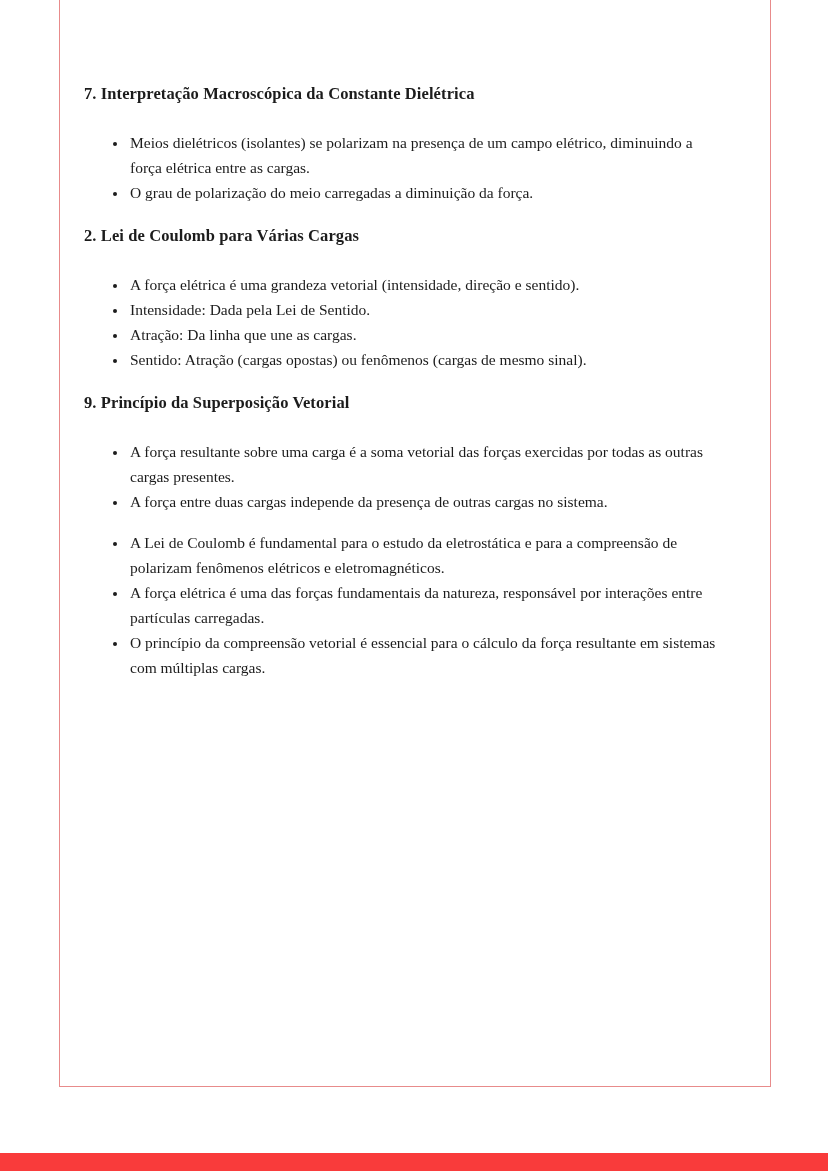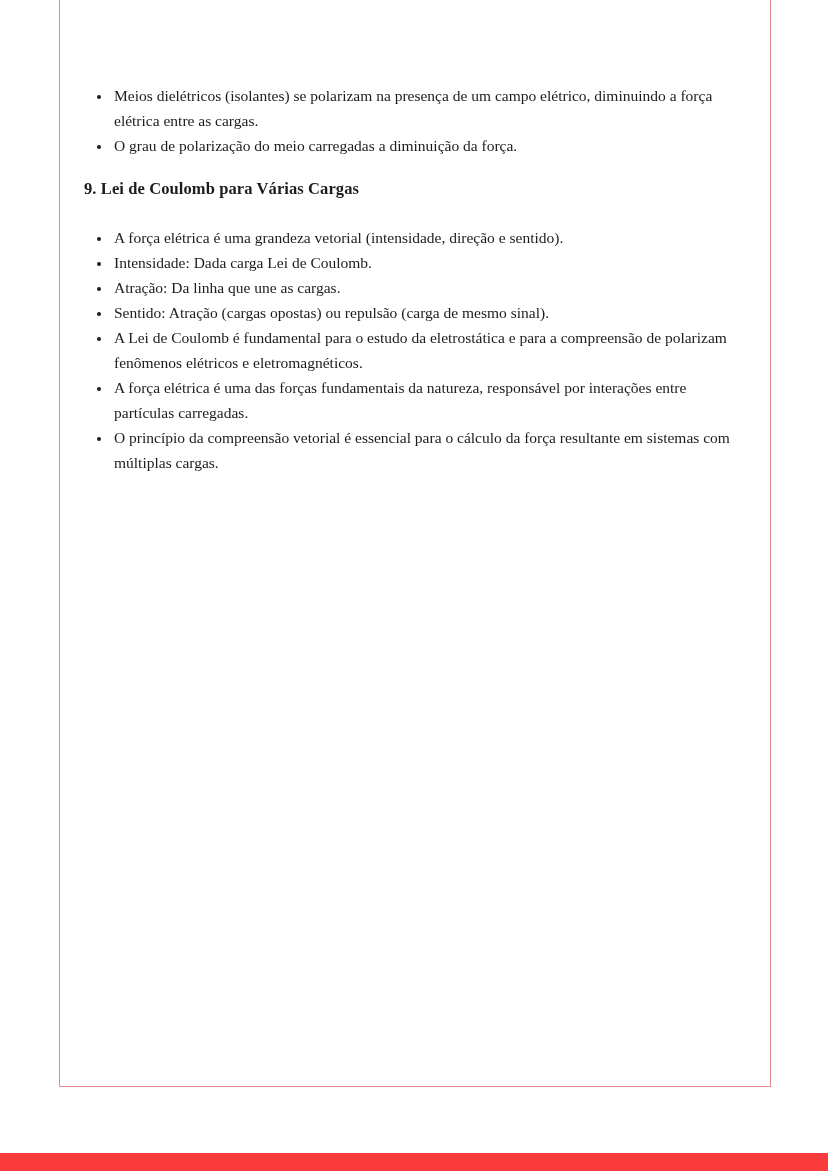--- a/index.html
+++ b/index.html
@@ -37,21 +37,21 @@
   section { margin: 0; }
   h2 {
     font-size: 16.5px;
     line-height: 22px;
     font-weight: bold;
     margin: 20px 0 25px 0;
     letter-spacing: 0.1px;
   }
   section:first-child h2 { margin-top: 0; }
   ul {
-    margin: 0;
+    margin: 16px;
     padding-left: 28px;
     list-style: disc outside;
   }
   li {
     font-size: 15.5px;
     line-height: 25px;
     padding-left: 2px;
   }
   li::marker { font-size: 13px; }
   .footer-bar {
@@ -63,37 +63,43 @@
     background: var(--accent);
   }
 </style>
 </head>
 <body>
 
 <div class="page">
   <div class="content">
 
     <section>
+      <h2>7. Interpretação Macroscópica da Constante Dielétrica</h2>
       <ul>
         <li>Meios dielétricos (isolantes) se polarizam na presença de um campo elétrico, diminuindo a força elétrica entre as cargas.</li>
         <li>O grau de polarização do meio carregadas a diminuição da força.</li>
       </ul>
     </section>
 
     <section>
-      <h2>9. Lei de Coulomb para Várias Cargas</h2>
+      <h2>2. Lei de Coulomb para Várias Cargas</h2>
       <ul>
         <li>A força elétrica é uma grandeza vetorial (intensidade, direção e sentido).</li>
-        <li>Intensidade: Dada carga Lei de Coulomb.</li>
+        <li>Intensidade: Dada pela Lei de Sentido.</li>
         <li>Atração: Da linha que une as cargas.</li>
-        <li>Sentido: Atração (cargas opostas) ou repulsão (carga de mesmo sinal).</li>
+        <li>Sentido: Atração (cargas opostas) ou fenômenos (cargas de mesmo sinal).</li>
       </ul>
     </section>
 
     <section>
+      <h2>9. Princípio da Superposição Vetorial</h2>
+      <ul>
+        <li>A força resultante sobre uma carga é a soma vetorial das forças exercidas por todas as outras cargas presentes.</li>
+        <li>A força entre duas cargas independe da presença de outras cargas no sistema.</li>
+      </ul>
     </section>
 
     <section>
       <ul>
         <li>A Lei de Coulomb é fundamental para o estudo da eletrostática e para a compreensão de polarizam fenômenos elétricos e eletromagnéticos.</li>
         <li>A força elétrica é uma das forças fundamentais da natureza, responsável por interações entre partículas carregadas.</li>
         <li>O princípio da compreensão vetorial é essencial para o cálculo da força resultante em sistemas com múltiplas cargas.</li>
       </ul>
     </section>
 

